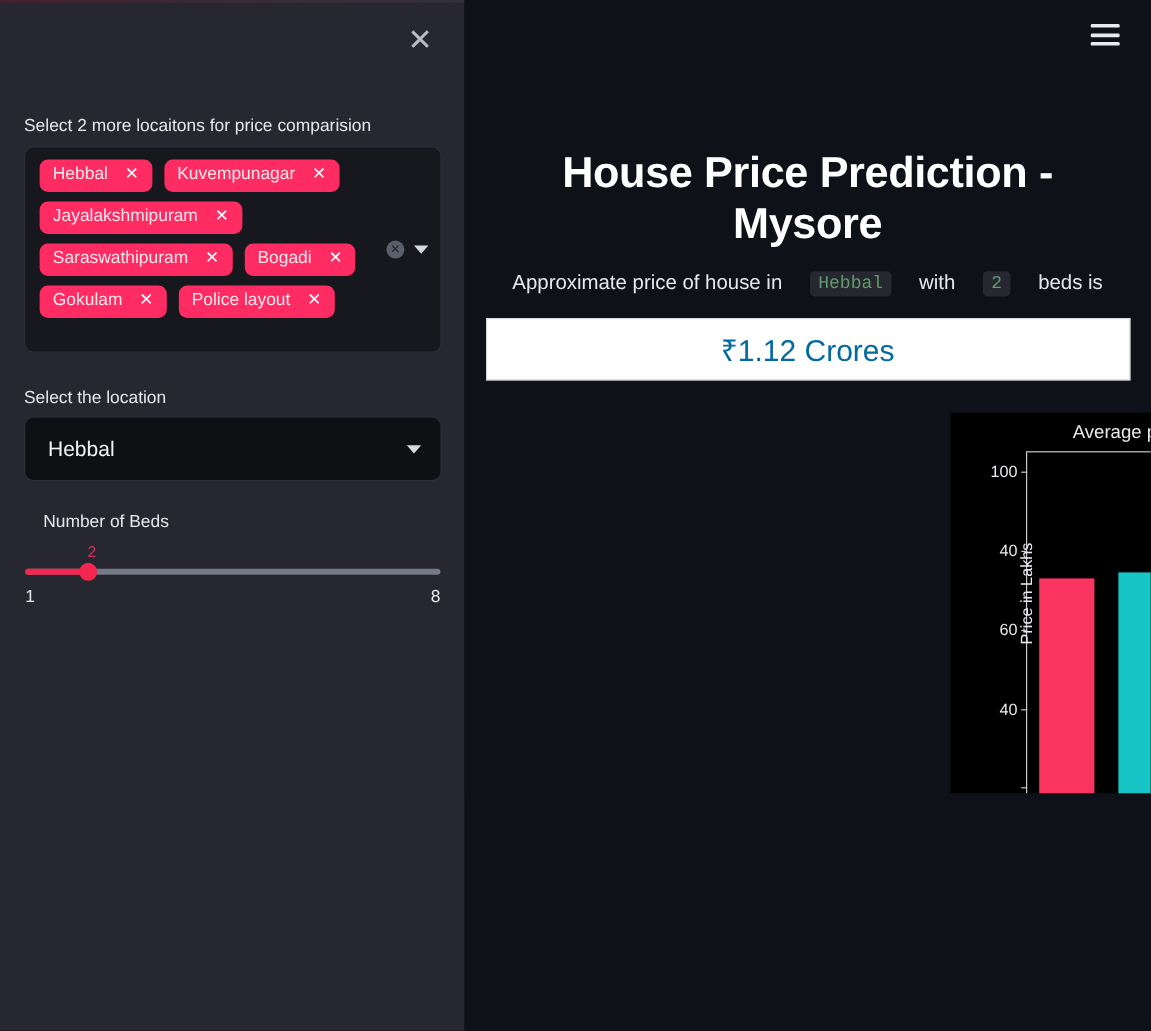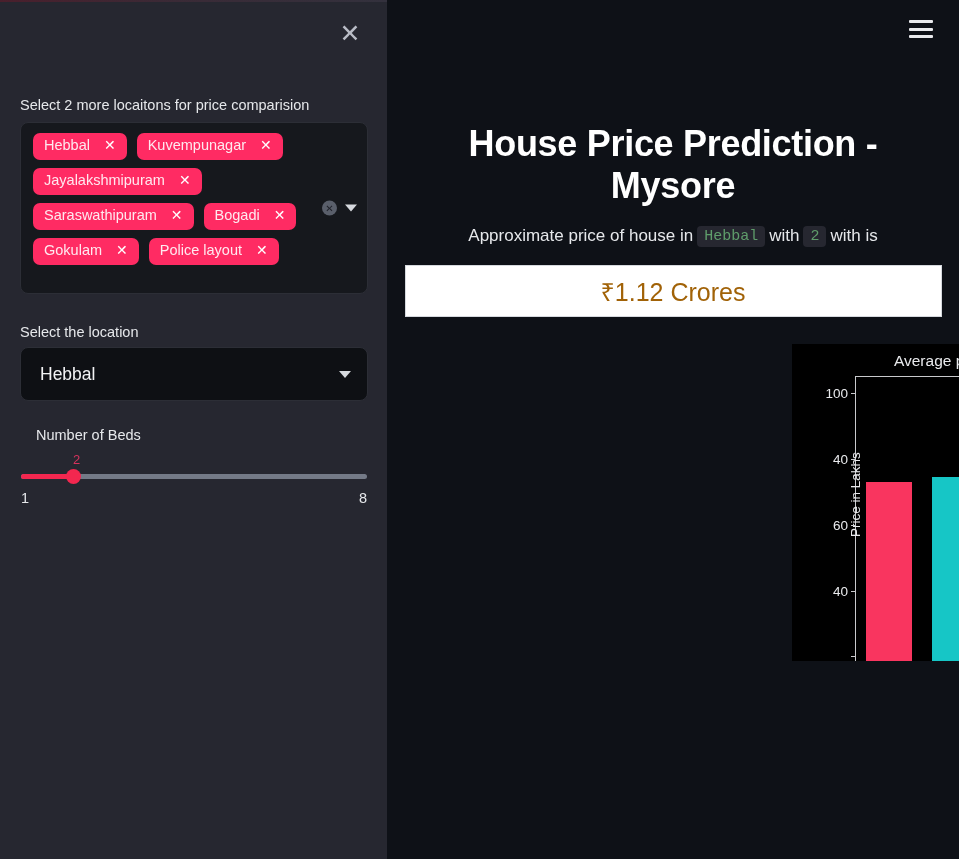--- a/index.html
+++ b/index.html
@@ -126,34 +126,34 @@
   #hamburger span { display: block; width: 100%; height: 3px; background: #e9eaed; border-radius: 1px; }
 
   #page-title {
     margin: 123px auto 0 auto; width: 500px;
     color: #ffffff; font-size: 36px; font-weight: bold;
     text-align: center; line-height: 1.18; letter-spacing: -0.3px;
   }
   #subline {
     margin: 18px auto 0 auto; text-align: center;
     color: #e6e8eb; font-size: 17px;
-    display: flex; justify-content: center; gap: 4px;
+    display: flex; justify-content: center; gap: 23px;
     flex-wrap: nowrap;
   }
   .code-chip {
     background: #262730; border-radius: 4px;
     padding: 2px 7px; font-family: "Liberation Mono", monospace;
     font-size: 15px; color: #5f9d6b;
   }
   #price-banner {
     margin: 18px auto 0 auto;
     width: 537px; height: 52px;
     background: #ffffff; border: 1px solid #d6d9de;
     display: flex; align-items: center; justify-content: center;
-    color: #a16207; font-size: 25px;
+    color: #0369a1; font-size: 25px;
   }
 
   
   #chart-card {
     position: absolute; left: 405px; top: 344px;
     width: 537px; height: 515px;
     background: #000000;
   }
   #chart-title {
     position: absolute; top: 8px; left: 0; width: 100%;
@@ -268,21 +268,21 @@
       <span></span>
     </div>
 
     <h1 id="page-title">House Price Prediction - Mysore</h1>
 
     <div id="subline">
       <span>Approximate price of house in</span>
       <span class="code-chip">Hebbal</span>
       <span>with</span>
       <span class="code-chip">2</span>
-      <span>with is</span>
+      <span>beds is</span>
     </div>
 
     <div id="price-banner">₹1.12 Crores</div>
 
     <section id="chart-card">
       <div id="chart-title">Average price comparision for selected locations</div>
       <div id="plot">
         <div id="ylabel">Price in Lakhs</div>
       <div class="ytick" style="top: 345px;">0</div>
           <div class="ytickmark" style="top: 345px;"></div>

